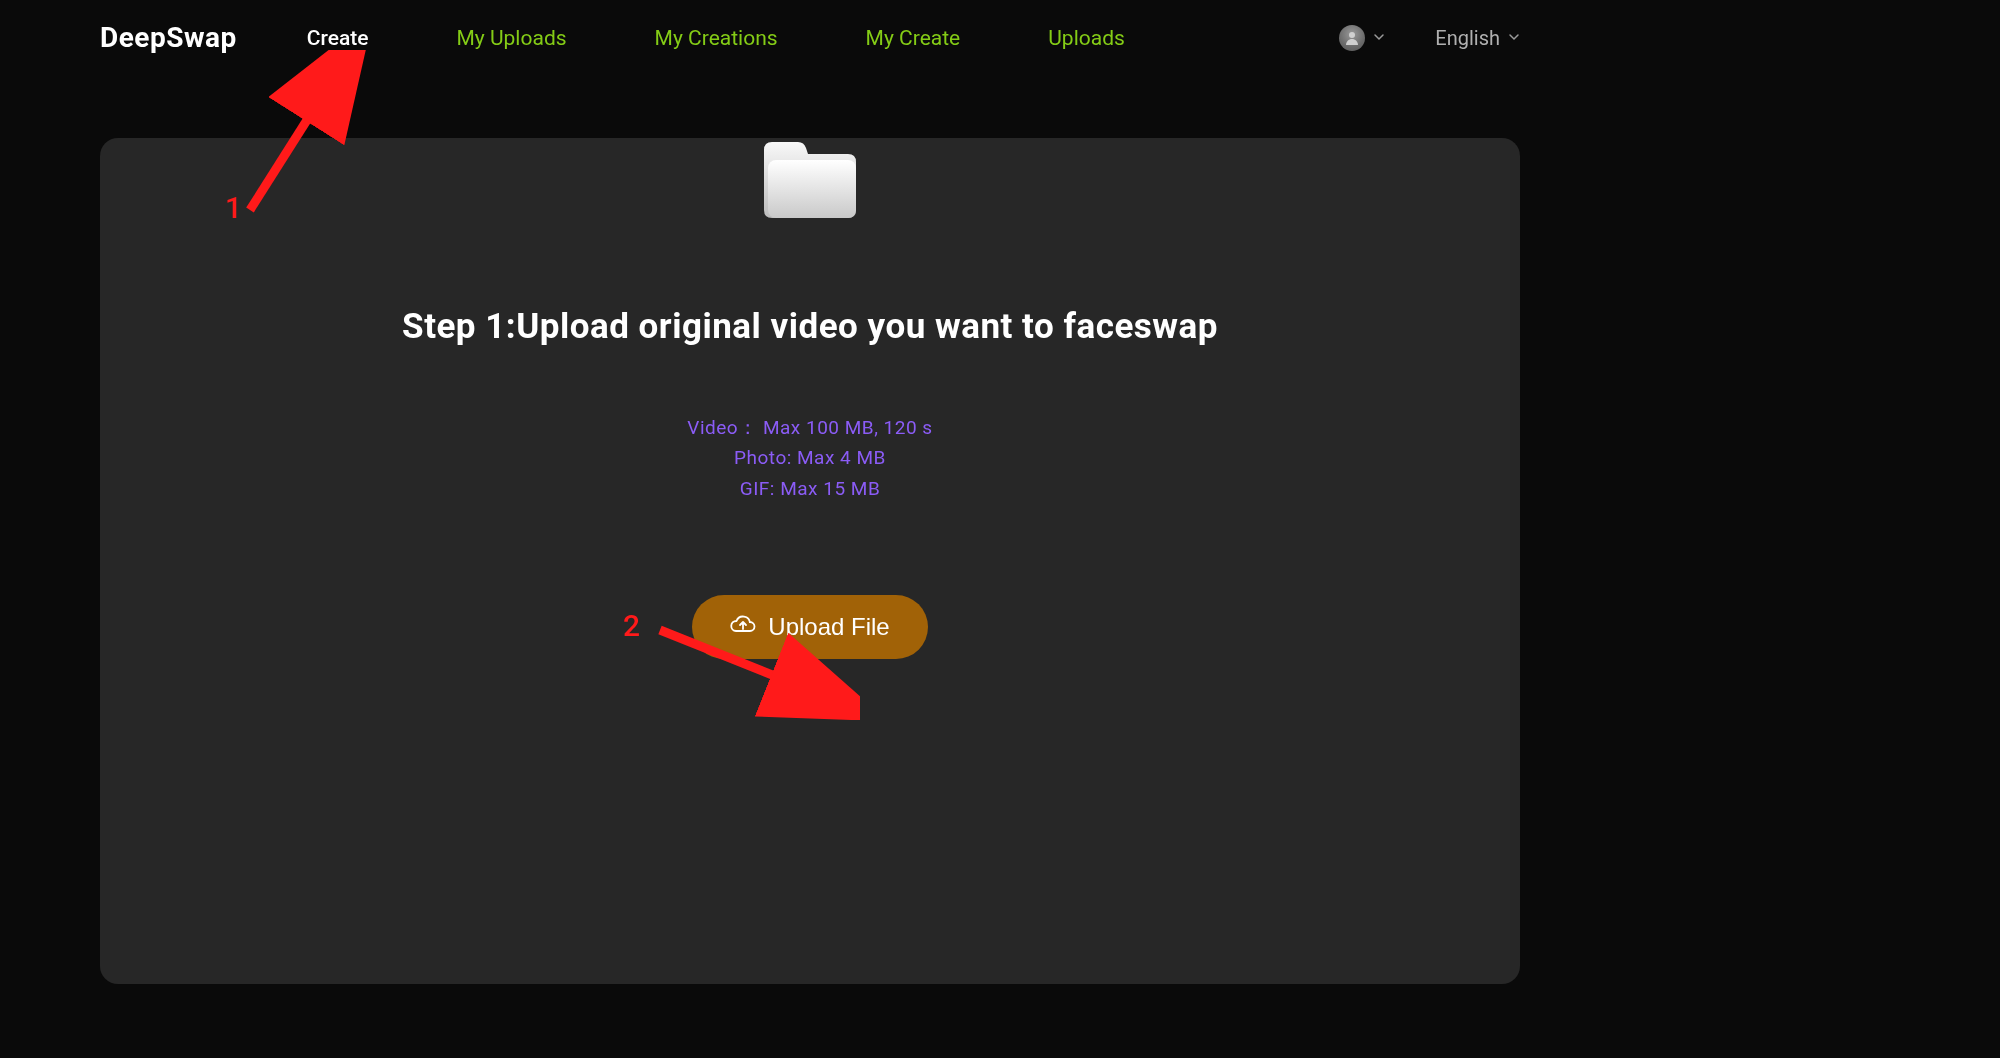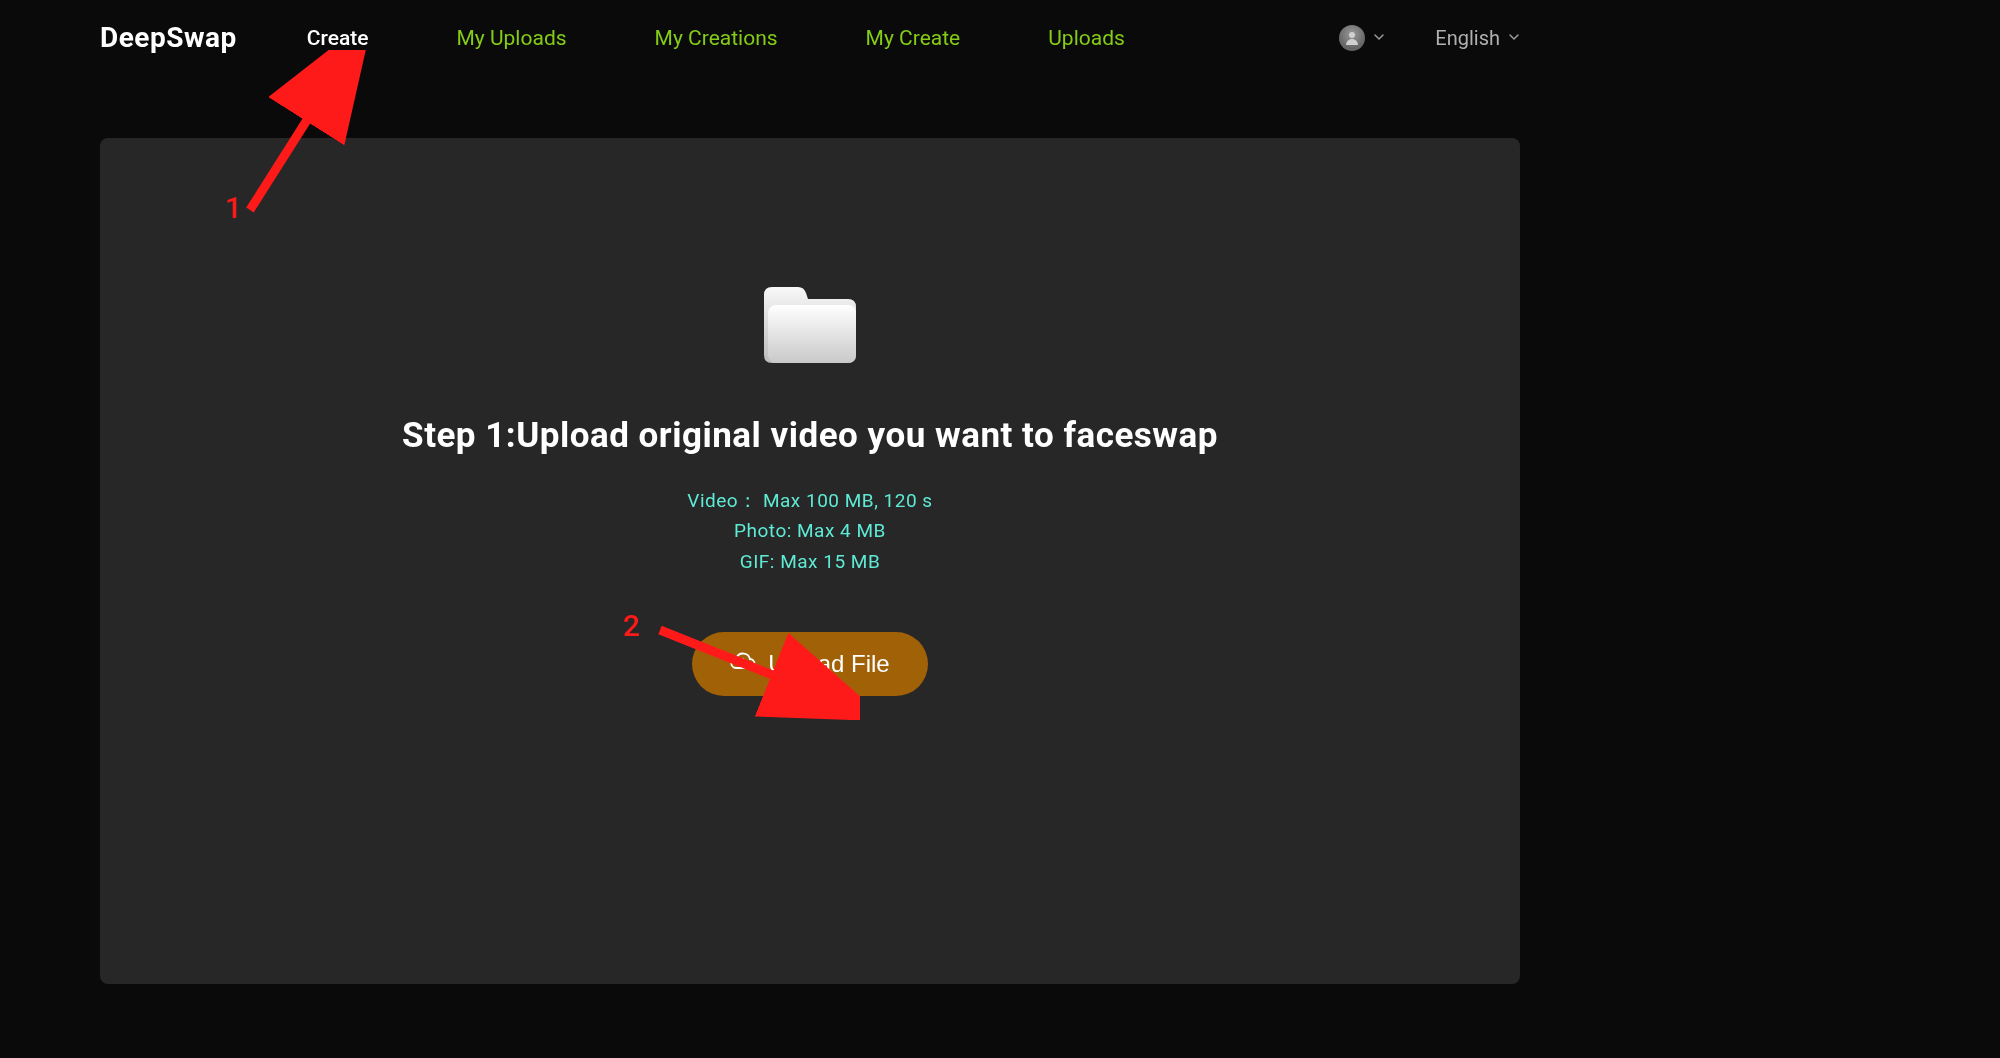--- a/index.html
+++ b/index.html
@@ -75,41 +75,41 @@
     font-size: 20px;
     cursor: pointer;
   }
   .content-area {
     position: absolute;
     left: 100px;
     right: 100px;
     top: 138px;
     bottom: 74px;
     background: #272727;
-    border-radius: 8px;
+    border-radius: 18px;
     display: flex;
     flex-direction: column;
     align-items: center;
-    padding-top: 145px;
+    gap: 36px;
   }
   .folder-icon {
     width: 100px;
     height: 82px;
     margin-bottom: 50px;
   }
   .step-heading {
     font-size: 35px;
     font-weight: 700;
     color: #ffffff;
     margin-bottom: 30px;
     letter-spacing: 0.5px;
   }
   .limits {
     text-align: center;
-    color: #5eead4;
+    color: #8b5cf6;
     font-size: 19px;
     line-height: 1.6;
     margin-bottom: 55px;
     letter-spacing: 0.5px;
   }
   .upload-btn {
     background: #a16207;
     color: #ffffff;
     border: none;
     border-radius: 35px;

